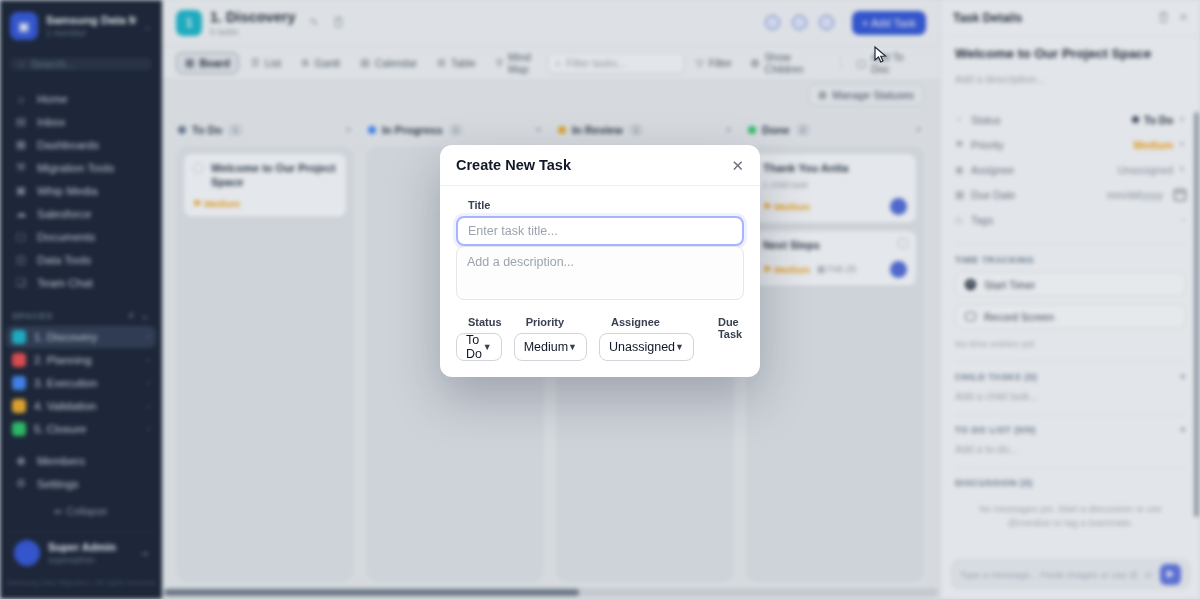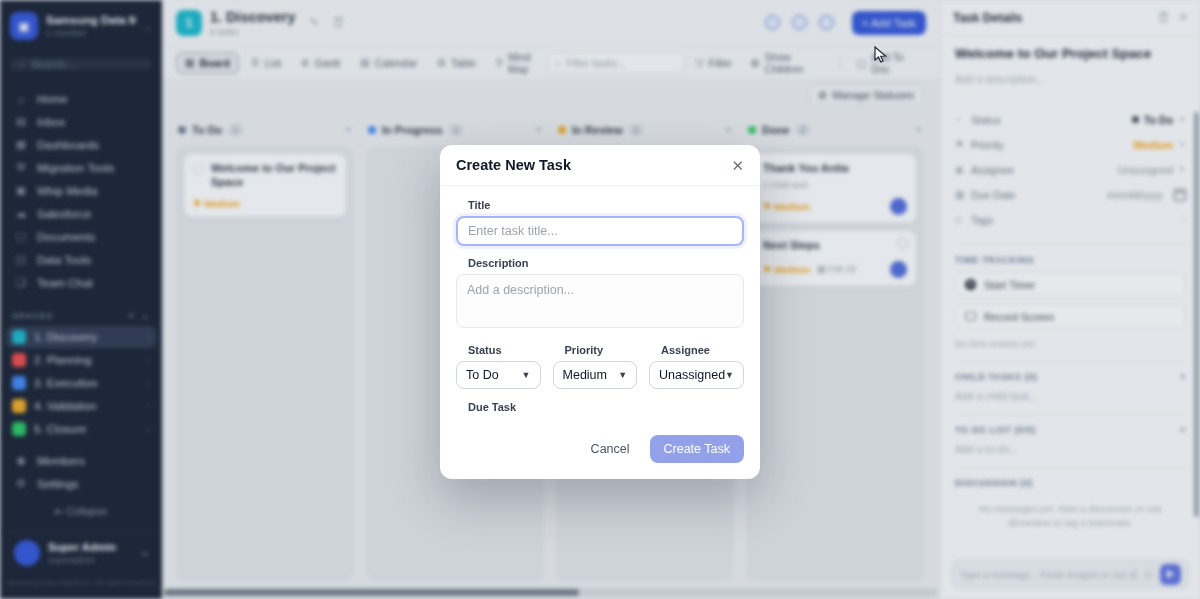--- a/index.html
+++ b/index.html
@@ -115,21 +115,21 @@
   
   .modal { position:absolute; left:440px; top:145px; width:320px; background:#fff; border-radius:12px; box-shadow:0 20px 50px rgba(15,23,42,.25); z-index:20; }
   .mo-head { display:flex; align-items:center; padding:12px 16px; border-bottom:1px solid #f0f1f3; }
   .mo-title { font-size:14.5px; font-weight:bold; color:#111827; flex:1; }
   .mo-close { color:#6b7280; font-size:15px; background:none; border:none; cursor:pointer; line-height:1; }
   .mo-body { padding:13px 16px 16px; }
   .mo-label { font-size:11px; color:#374151; font-weight:bold; margin-bottom:5px;margin-left:12px; }
   .mo-input { width:100%; height:30px; border:2px solid #a5b4fc; border-radius:8px; padding:0 10px; font-size:12.5px; font-family:"Liberation Sans", sans-serif; color:#111827; outline:none; box-shadow:0 0 0 3px rgba(165,180,252,.18); }
   .mo-input::placeholder, .mo-textarea::placeholder { color:#9ca3af; }
   .mo-textarea { width:100%; height:54px; border:1px solid #e5e7eb; border-radius:8px; padding:8px 10px; font-size:12.5px; font-family:"Liberation Sans", sans-serif; color:#111827; resize:none; outline:none; background:#fdfdfe; }
-  .mo-grid { display:grid; grid-template-columns:1fr 1fr 1fr; gap:12px; margin-top:12px; }
+  .mo-grid { display:grid; grid-template-columns:1fr 1fr 1fr 1fr; gap:12px; margin-top:12px; }
   .mo-select { height:28px; border:1px solid #d1d5db; border-radius:8px; display:flex; align-items:center; padding:0 9px; font-size:12.5px; color:#111827; cursor:pointer; background:#fff; }
   .mo-select .chev { margin-left:auto; color:#374151; font-size:9px; }
   .mo-date { height:28px; border:1px solid #d1d5db; border-radius:8px; display:flex; align-items:center; padding:0 9px; font-size:12.5px; color:#6b7280; background:#fff; }
   .cal-ico { margin-left:auto; width:12px; height:12px; border:1.5px solid #374151; border-radius:2px; position:relative; }
   .cal-ico::before { content:""; position:absolute; left:1px; right:1px; top:2px; border-top:1.5px solid #374151; }
   .mo-foot { display:flex; justify-content:flex-end; align-items:center; gap:12px; margin-top:17px; }
   .btn-cancel { background:none; border:none; color:#4b5563; font-size:12.5px; padding:6px 8px; cursor:pointer; font-family:"Liberation Sans", sans-serif; }
   .btn-create { background:#93a0ea; border:none; color:#fff; font-size:12.5px; border-radius:8px; padding:7px 14px; cursor:pointer; font-family:"Liberation Sans", sans-serif; }
 
   
@@ -507,21 +507,20 @@
 <div id="overlay"></div>
 
 <div class="modal">
   <div class="mo-head">
     <div class="mo-title">Create New Task</div>
     <button class="mo-close">✕</button>
   </div>
   <div class="mo-body">
     <div class="mo-label">Title</div>
     <input class="mo-input" type="text" placeholder="Enter task title..." style="">
-    <div class="mo-label mt6">Description</div>
     <textarea class="mo-textarea" placeholder="Add a description..." style=""></textarea>
 
     <div class="mo-grid">
       <div>
         <div class="mo-label">Status</div>
         <div class="mo-select">
           <span>To Do</span>
             <span class="chev">▼</span>
         </div>
       </div>
@@ -537,22 +536,18 @@
         <div class="mo-select">
           <span>Unassigned</span>
             <span class="chev">▼</span>
         </div>
       </div>
       <div>
         <div class="mo-label">Due Task</div>
       </div>
     </div>
 
-    <div class="mo-foot">
-      <button class="btn-cancel">Cancel</button>
-      <button class="btn-create">Create Task</button>
-    </div>
   </div>
 </div>
 
 <svg class="cursor" width="14" height="18" viewBox="0 0 14 18">
   <path d="M1 1 L1 14 L4.5 11 L6.8 16 L9 15 L6.8 10.2 L11.5 10 Z" fill="#fff" stroke="#1f2937" stroke-width="1.2"></path>
 </svg>
 
 </body></html>

